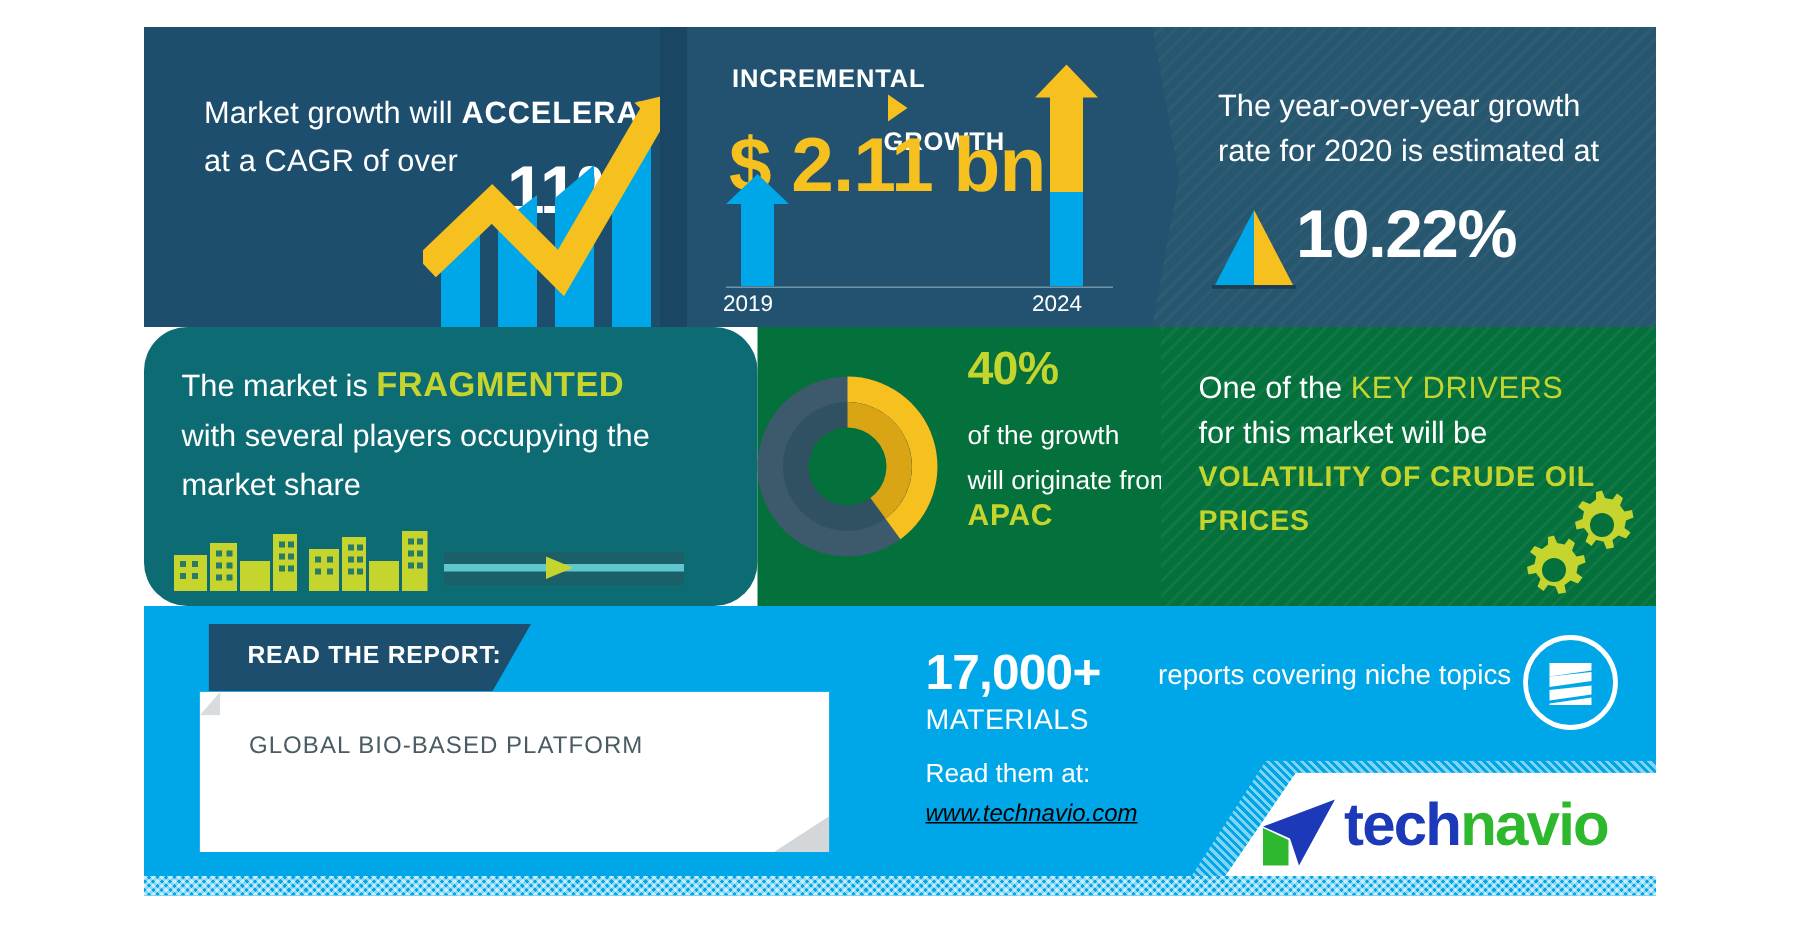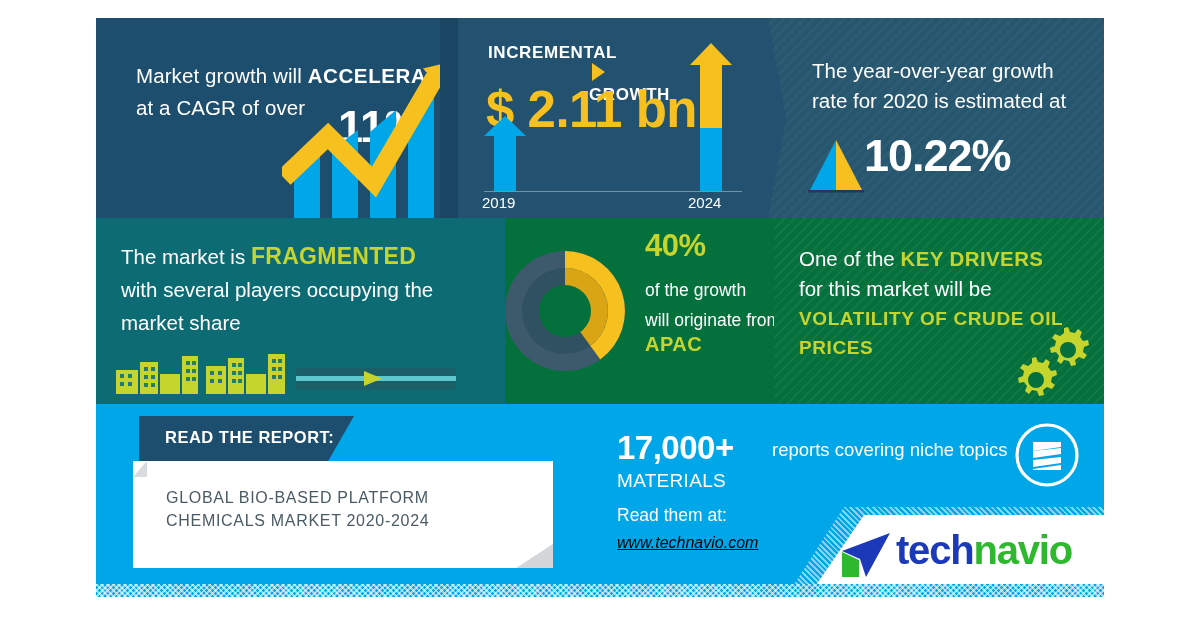--- a/index.html
+++ b/index.html
@@ -33,36 +33,36 @@
   .p2-y19{position:absolute;left:24px;top:176px;font-size:15px;color:#ffffff;}
   .p2-y24{position:absolute;left:230px;top:176px;font-size:15px;color:#ffffff;}
   .bararrow{position:absolute;bottom:0;}
 
   .p3-text{position:absolute;left:48px;top:38px;width:280px;font-size:20.5px;line-height:30px;color:#ffffff;}
   .p3-big{position:absolute;left:100px;top:112px;font-size:45px;font-weight:bold;color:#ffffff;letter-spacing:-1px;}
   .p3-tri{position:absolute;left:44px;top:120px;width:56px;height:56px;}
 
   
   .row2{position:absolute;left:96px;top:218px;width:1008px;height:186px;overflow:hidden;}
-  .q1{position:absolute;left:0;top:0;width:409px;height:186px;background:#0d6b74;}
+  .q1{position:absolute;left:0;top:0;width:409px;height:186px;background:#0d6b74;border-radius:29px;}
   .q2{position:absolute;left:409px;top:0;width:269px;height:186px;background:#04703b;}
   .q3{position:absolute;left:678px;top:0;width:330px;height:186px;background:#04703b;
       background-image:repeating-linear-gradient(135deg,rgba(255,255,255,.05) 0 2px,rgba(0,0,0,0) 2px 7px);}
 
   .q1-text{position:absolute;left:25px;top:22px;width:370px;font-size:20.5px;line-height:33px;color:#ffffff;}
   .q1-text b{color:#c6d42e;font-size:23px;font-weight:bold;letter-spacing:.3px;}
   .q1-art{position:absolute;left:10px;top:112px;width:400px;height:74px;}
 
   .donut{position:absolute;left:-15px;top:18px;width:150px;height:150px;}
   .q2-big{position:absolute;left:140px;top:10px;font-size:31px;font-weight:bold;color:#c6d42e;letter-spacing:-0.5px;}
   .q2-text{position:absolute;left:140px;top:57px;width:160px;font-size:17.5px;line-height:30px;color:#ffffff;}
   .q2-apac{position:absolute;left:140px;top:115px;font-size:20px;font-weight:bold;color:#c6d42e;letter-spacing:.5px;}
 
   .q3-text{position:absolute;left:25px;top:26px;width:290px;font-size:20.5px;line-height:30px;color:#ffffff;}
-  .q3-text b{color:#c6d42e;font-weight:bold;letter-spacing:.4px;}
+  .q3-text b{color:#c6d42e;font-weight:normal;letter-spacing:.4px;}
   .q3-text .drv{display:block;color:#c6d42e;font-weight:bold;font-size:19px;letter-spacing:.6px;line-height:29px;}
   .gears{position:absolute;right:14px;bottom:6px;width:76px;height:76px;}
 
   
   .banner{position:absolute;left:96px;top:404px;width:1008px;height:193px;background:#00a7e8;overflow:hidden;}
   .halftone{position:absolute;left:0;bottom:0;width:1008px;height:13px;
       background-image:
         repeating-linear-gradient(45deg,rgba(255,255,255,.55) 0 2px,rgba(255,255,255,0) 2px 4px),
         repeating-linear-gradient(-45deg,rgba(255,255,255,.55) 0 2px,rgba(255,255,255,0) 2px 4px);
       background-color:#00a7e8;}
@@ -254,21 +254,20 @@
   <div class="banner">
 
     <div class="ribbon">
       <span>READ THE REPORT:</span>
     </div>
     <div class="card"></div>
     <div class="card-notch"></div>
     <div class="card-fold"></div>
     <div class="card-title">
       <span>GLOBAL BIO-BASED PLATFORM</span><br>
-      <span>CHEMICALS MARKET 2020-2024</span>
     </div>
 
     <div class="stat-num">17,000+</div>
     <div class="stat-sub">reports covering niche topics</div>
     <div class="stat-mat">MATERIALS</div>
     <div class="stat-read">Read them at:</div>
     <a href="#" class="stat-url">www.technavio.com</a>
 
     <svg class="dbicon" viewBox="0 0 66 66">
       <circle cx="33" cy="33" r="30" fill="none" stroke="#ffffff" stroke-width="3.2"></circle>

